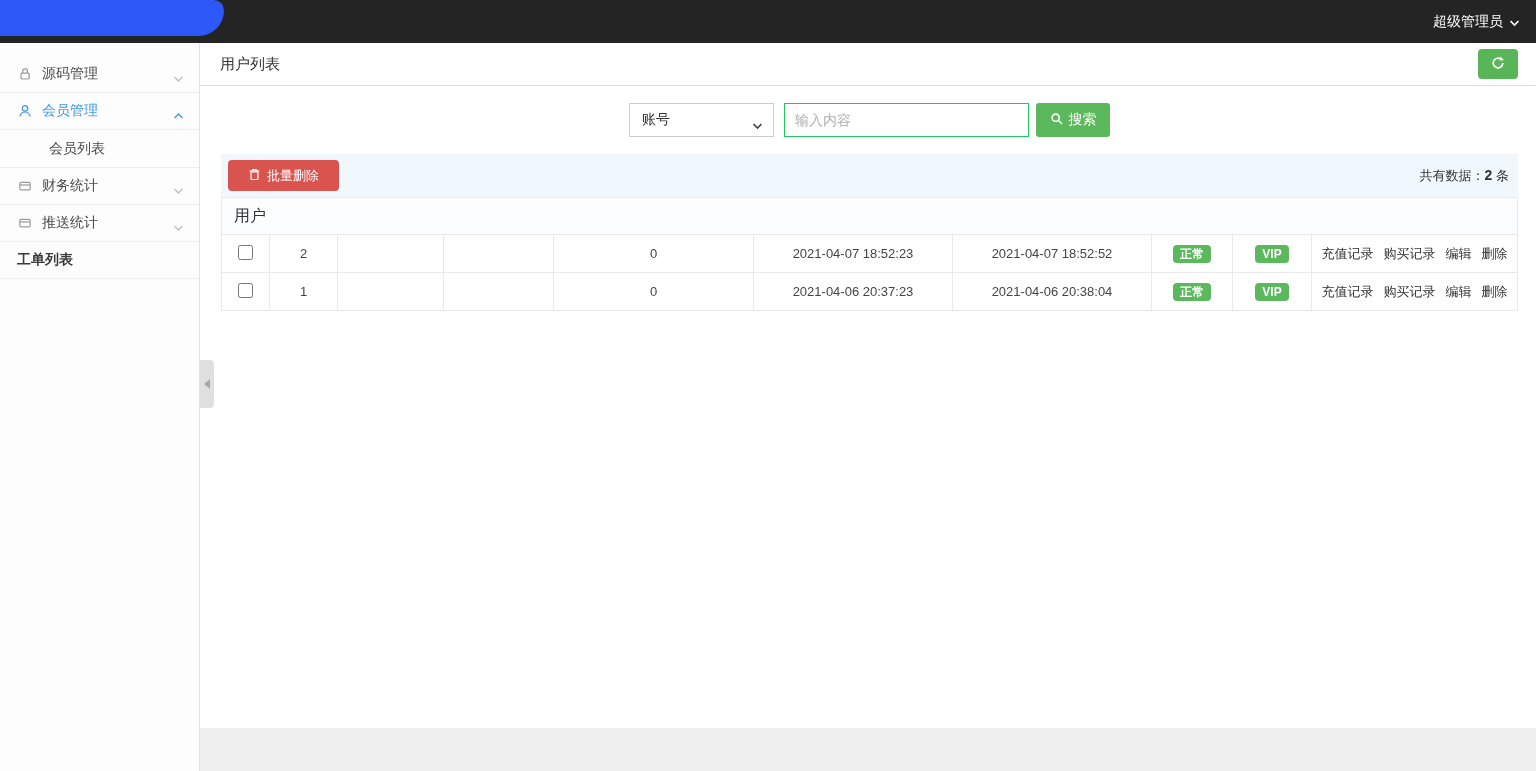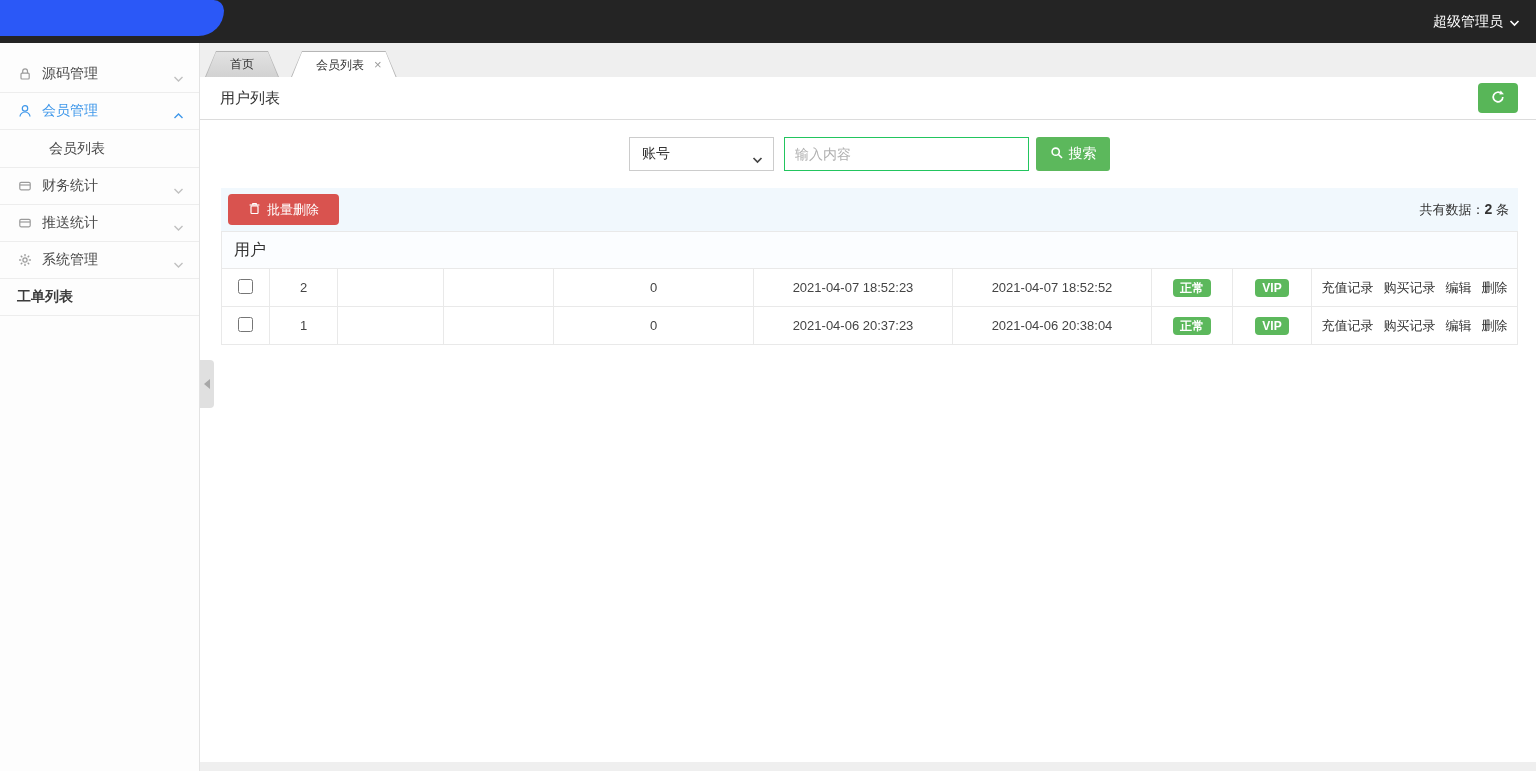--- a/index.html
+++ b/index.html
@@ -163,67 +163,32 @@
         </svg>
     </span>
     <span class="s-label">推送统计</span>
     <span class="s-caret">
       <svg width="11" height="8" viewBox="0 0 11 8">
           <polyline points="1.5,2 5.5,6 9.5,2" fill="none" stroke="#c0c0c0" stroke-width="1.4"></polyline>
         </svg>
     </span>
   </div>
 
-  <div class="side-item">
-    <span class="s-icon">
-      <svg width="16" height="16" viewBox="0 0 16 16">
-          <circle cx="8" cy="8" r="2.1" fill="none" stroke="#9b9b9b" stroke-width="1.2"></circle>
-          <g stroke="#9b9b9b" stroke-width="1.3">
-            <line x1="8" y1="2" x2="8" y2="4.2"></line>
-            <line x1="8" y1="11.8" x2="8" y2="14"></line>
-            <line x1="2" y1="8" x2="4.2" y2="8"></line>
-            <line x1="11.8" y1="8" x2="14" y2="8"></line>
-            <line x1="3.8" y1="3.8" x2="5.3" y2="5.3"></line>
-            <line x1="10.7" y1="10.7" x2="12.2" y2="12.2"></line>
-            <line x1="3.8" y1="12.2" x2="5.3" y2="10.7"></line>
-            <line x1="10.7" y1="5.3" x2="12.2" y2="3.8"></line>
-          </g>
-        </svg>
-    </span>
-    <span class="s-label">系统管理</span>
-    <span class="s-caret">
-      <svg width="11" height="8" viewBox="0 0 11 8">
-          <polyline points="1.5,2 5.5,6 9.5,2" fill="none" stroke="#c0c0c0" stroke-width="1.4"></polyline>
-        </svg>
-    </span>
-  </div>
 
   <div class="side-item plain">
     <span class="s-label">工单列表</span>
   </div>
 </aside>
 
 <div class="collapse-handle">
   <span class="tri"></span>
 </div>
 
 <div class="main">
 
-  <div class="tabbar">
-    <div class="tab">
-      <div class="tab-inner">
-        <span>首页</span>
-      </div>
-    </div>
-    <div class="tab active">
-      <div class="tab-inner">
-        <span>会员列表</span><span class="tab-close">×</span>
-      </div>
-    </div>
-  </div>
 
   <div class="titlebar">
     <span class="page-title">用户列表</span>
     <button class="refresh-btn">
       <span>
         <svg width="16" height="16" viewBox="0 0 16 16">
             <path d="M12.8 8 a4.8 4.8 0 1 1-1.5-3.5" fill="none" stroke="#fff" stroke-width="1.7"></path>
             <polygon points="10.6,1.6 13.9,5.2 9.4,5.4" fill="#fff"></polygon>
           </svg>
       </span>

